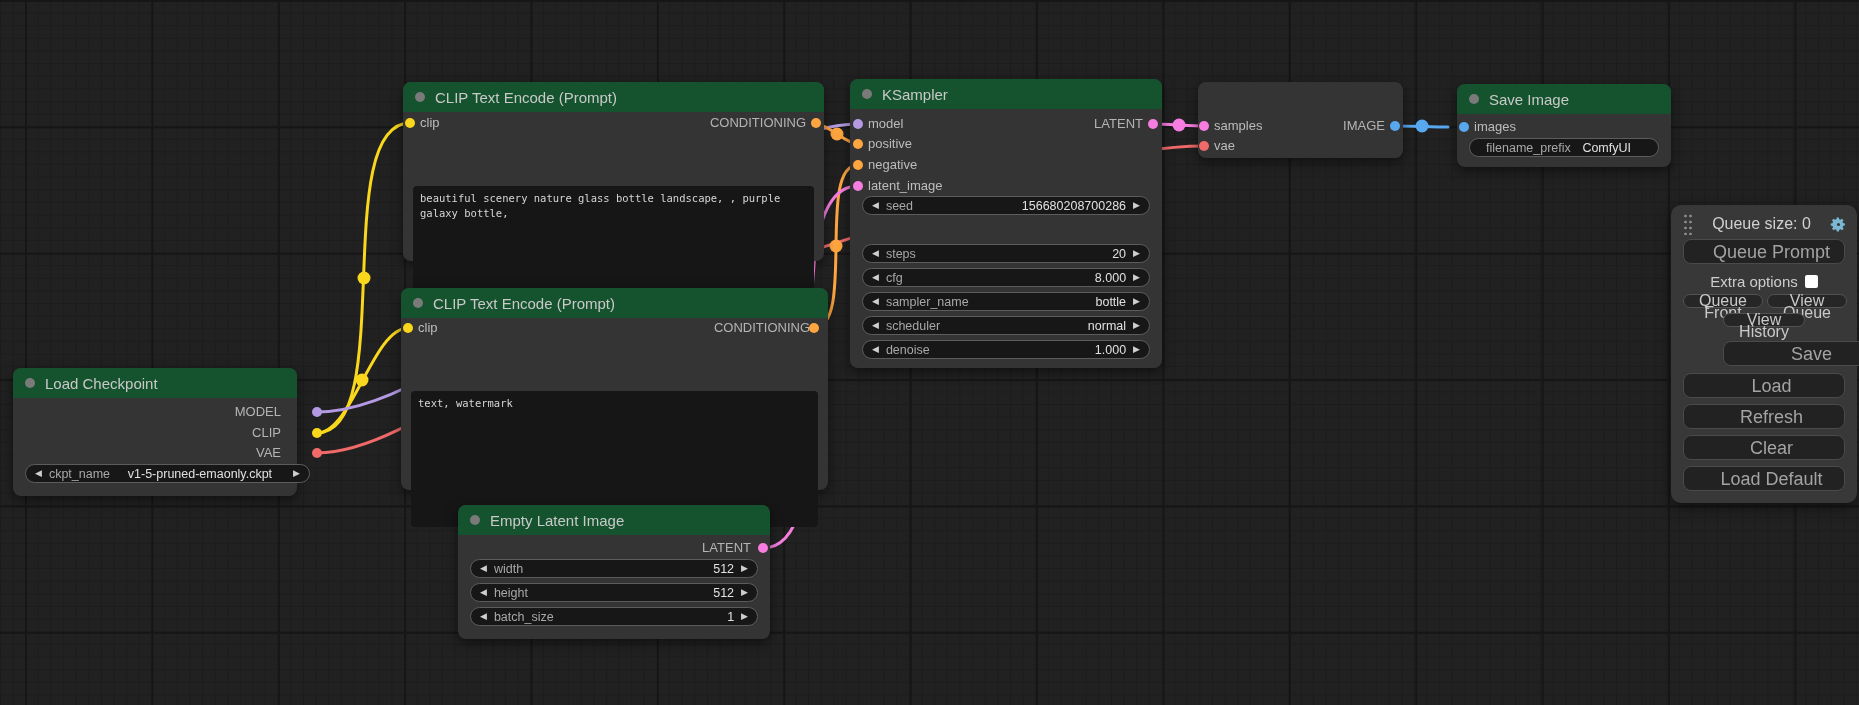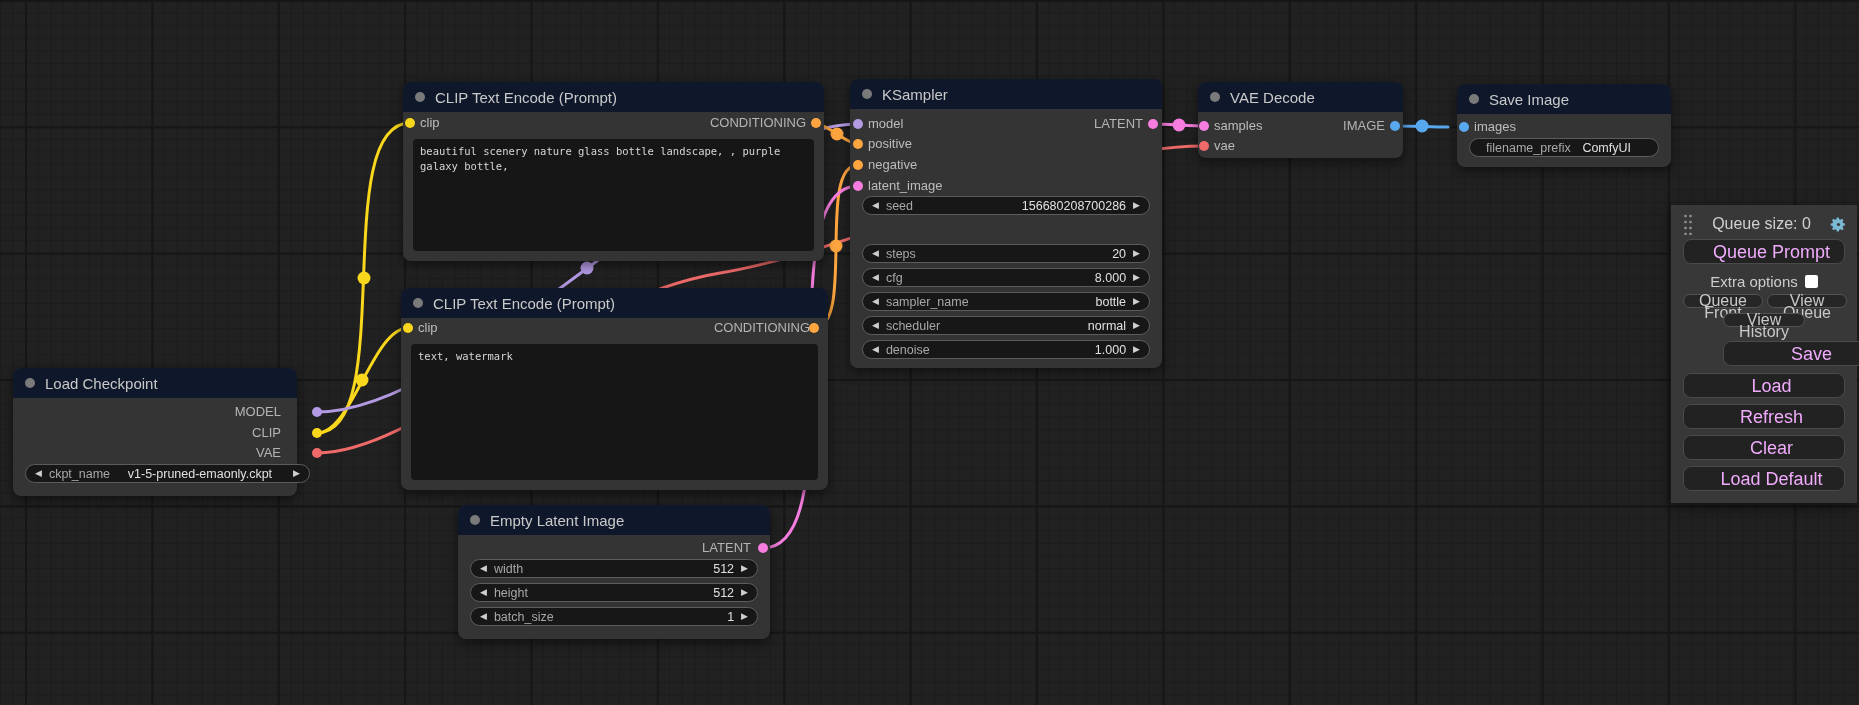--- a/index.html
+++ b/index.html
@@ -13,48 +13,48 @@
       linear-gradient(90deg,#1c1c1c 1px,transparent 1px),
       linear-gradient(#1c1c1c 1px,transparent 1px);
     background-size:126.4px 100%,100% 126.4px,12.64px 12.64px,12.64px 12.64px;
     background-position:25px 0,0 0,0 0,0 0;
   }
   .wires{position:absolute;left:0;top:0;z-index:1;pointer-events:none;}
   .wires path{fill:none;stroke-width:3;stroke-linecap:round;}
 
   .node{position:absolute;background:#343434;border-radius:8px;
         box-shadow:0 4px 12px rgba(0,0,0,.5);z-index:2;}
-  .ntitle{position:absolute;left:0;right:0;top:0;height:30px;background:#0f172a;
+  .ntitle{position:absolute;left:0;right:0;top:0;height:30px;background:#14532d;
         border-radius:8px 8px 0 0;display:flex;align-items:center;gap:10px;
         padding-left:12px;font-size:15px;color:#c9c9c9;box-sizing:border-box;}
   .tdot{width:10px;height:10px;border-radius:50%;flex:0 0 auto;}
   .port{position:absolute;width:10px;height:10px;border-radius:50%;z-index:3;}
   .slot-label{position:absolute;font-size:13px;color:#bcbcbc;height:20px;line-height:20px;white-space:nowrap;}
   .out-label{text-align:right;color:#b4b4b4;}
   .widget{position:absolute;height:19px;background:#171717;border:1px solid #5c5c5c;
         border-radius:10px;display:flex;align-items:center;gap:7px;
         padding:0 9px;font-size:12.5px;box-sizing:border-box;}
   .warrow{color:#cfcfcf;font-size:9px;line-height:1;flex:0 0 auto;}
   .wlabel{color:#a8a8a8;white-space:nowrap;}
   .wvalue{flex:1;text-align:right;color:#e0e0e0;white-space:nowrap;}
   .wtoggle{width:11px;height:11px;border-radius:50%;flex:0 0 auto;}
   .prompt{position:absolute;background:#161616;border-radius:4px;padding:5px 7px;
         font-family:"DejaVu Sans Mono",monospace;font-size:10.5px;line-height:15px;
-        color:#d6d6d6;white-space:pre-wrap;box-sizing:border-box;overflow:hidden;}
+        color:#d6d6d6;white-space:pre-wrap;box-sizing:border-box;overflow:hidden;margin-top:47px;}
 
   .panel{position:absolute;left:1671px;top:205px;width:186px;height:298px;
-        background:#383838;border-radius:0;box-shadow:0 4px 14px rgba(0,0,0,.5);z-index:4;}
+        background:#383838;border-radius:10px;box-shadow:0 4px 14px rgba(0,0,0,.5);z-index:4;}
   .phead{position:absolute;left:12px;right:10px;top:8px;height:22px;
         display:flex;align-items:center;justify-content:space-between;}
   .qsize{color:#d0d0d0;font-size:16px;}
   .draghandle{width:10px;height:22px;
         background-image:radial-gradient(#8a8a8a 1px,transparent 1.4px);
         background-size:5px 6px;}
   .pbtn{position:absolute;left:12px;width:162px;height:25px;background:#222;
-        border:1px solid #4a4a4a;border-radius:8px;color:#f0abfc;font-size:18px;
+        border:1px solid #4a4a4a;border-radius:8px;color:#a3a3a3;font-size:18px;
         text-align:center;line-height:24px;box-sizing:border-box;cursor:pointer;padding-left:15px;}
   .sbtn{position:absolute;height:14px;background:#262626;border:1px solid #525252;
         border-radius:8px;color:#c9c9c9;font-size:16px;text-align:center;
         line-height:12px;box-sizing:border-box;cursor:pointer;}
   .extra-row{position:absolute;left:0;right:0;top:68px;height:16px;display:flex;
         align-items:center;justify-content:center;gap:7px;color:#cccccc;font-size:15px;}
   .checkbox{width:13px;height:13px;background:#ffffff;border-radius:2px;}
 </style>
 </head>
 <body>
@@ -198,24 +198,20 @@
   </div>
   <div class="widget" style="left:12px;top:102px;width:288px;">
     <span class="warrow">◀</span>
     <span class="wlabel">batch_size</span>
     <span class="wvalue">1</span>
     <span class="warrow">▶</span>
   </div>
 </div>
 
 <div class="node" style="left:1198px;top:82px;width:205px;height:76px;">
-  <div class="ntitle">
-    <span class="tdot" style="background: rgb(122, 122, 122);"></span>
-    <span>VAE Decode</span>
-  </div>
   <span class="port" style="left: 1px; top: 39px; background: rgb(247, 126, 224);"></span>
   <span class="slot-label" style="left:16px;top:34px;">samples</span>
   <span class="port" style="left: 1px; top: 59px; background: rgb(240, 106, 106);"></span>
   <span class="slot-label" style="left:16px;top:54px;">vae</span>
   <span class="slot-label out-label" style="right:18px;top:34px;">IMAGE</span>
   <span class="port" style="left: 192px; top: 39px; background: rgb(88, 168, 240);"></span>
 </div>
 
 <div class="node" style="left:1438px;top:84px;width:214px;height:83px;margin-left:19px;">
   <div class="ntitle">

